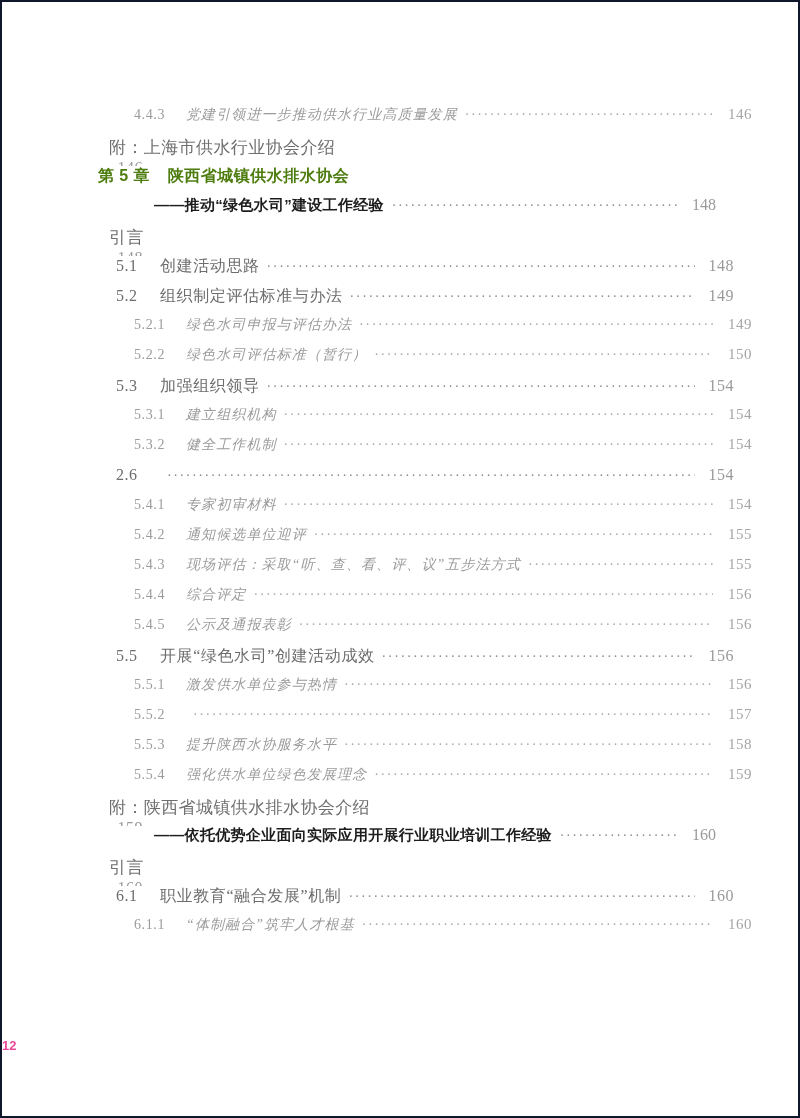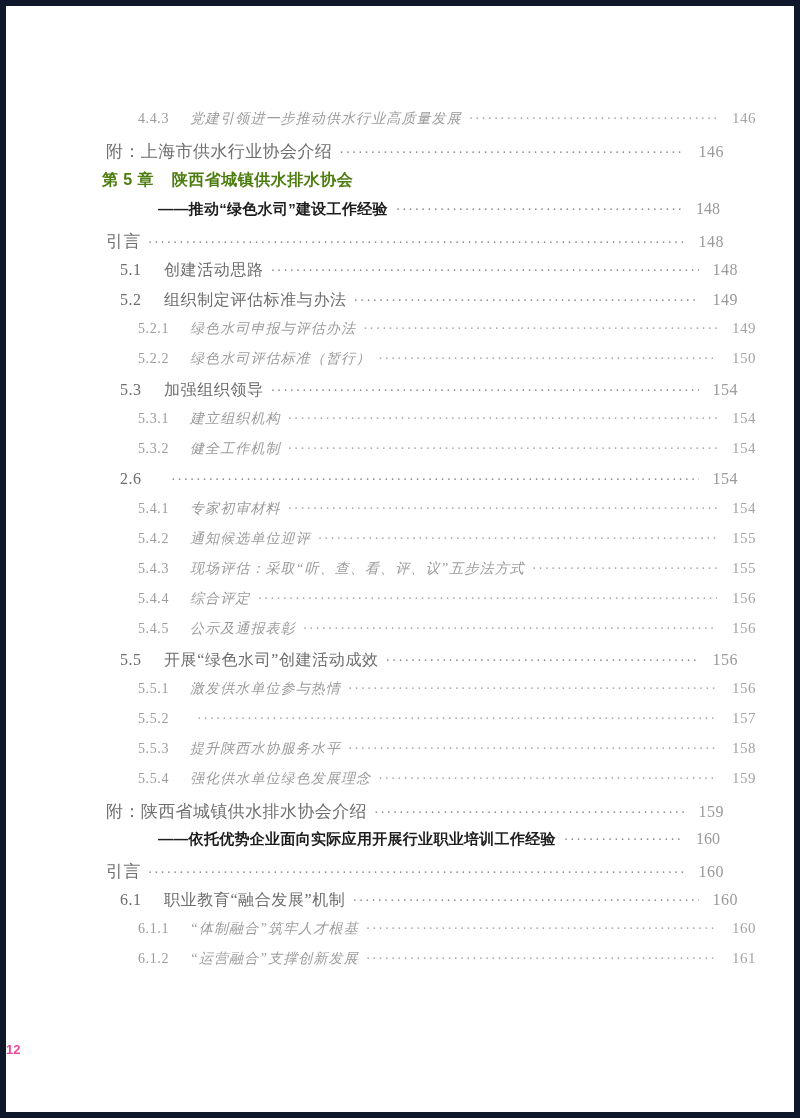--- a/index.html
+++ b/index.html
@@ -9,21 +9,21 @@
   }
   body {
     font-family: "Liberation Serif", "DejaVu Serif", serif;
   }
   .page {
     position: relative;
     width: 800px;
     height: 1118px;
     background: #ffffff;
     box-sizing: border-box;
-    border: 6px solid #0f172a;
+    border: 2px solid #0f172a;
     overflow: hidden;
   }
   .toc {
     position: absolute;
     left: 96px;
     top: 104px;
     width: 618px;
   }
 
   
@@ -63,20 +63,21 @@
     width: 34px;
     text-align: right;
     letter-spacing: 0.5px;
   }
 
   
   .lvl1 {
     padding-left: 4px;
     font-size: 17px;
     color: #6f6f6f;
+    flex-direction: column;
   }
   .lvl1 .title { letter-spacing: 0.4px; }
   .lvl1 .pageno { font-size: 16px; color: #9a9a9a; }
 
   
   .lvl2 {
     padding-left: 18px;
     font-size: 16px;
     color: #6d6d6d;
   }
@@ -321,23 +322,17 @@
         <span class="title">职业教育“融合发展”机制</span>
         <span class="leader"></span>
         <span class="pageno">160</span>
       </div>
       <div class="row lvl3">
         <span class="num">6.1.1</span>
         <span class="title">“体制融合”筑牢人才根基</span>
         <span class="leader"></span>
         <span class="pageno">160</span>
       </div>
-      <div class="row lvl3">
-        <span class="num">6.1.2</span>
-        <span class="title">“运营融合”支撑创新发展</span>
-        <span class="leader"></span>
-        <span class="pageno">161</span>
-      </div>
     </div>
 
   <div class="footer">12</div>
 
 </div>
 
 </body></html>

